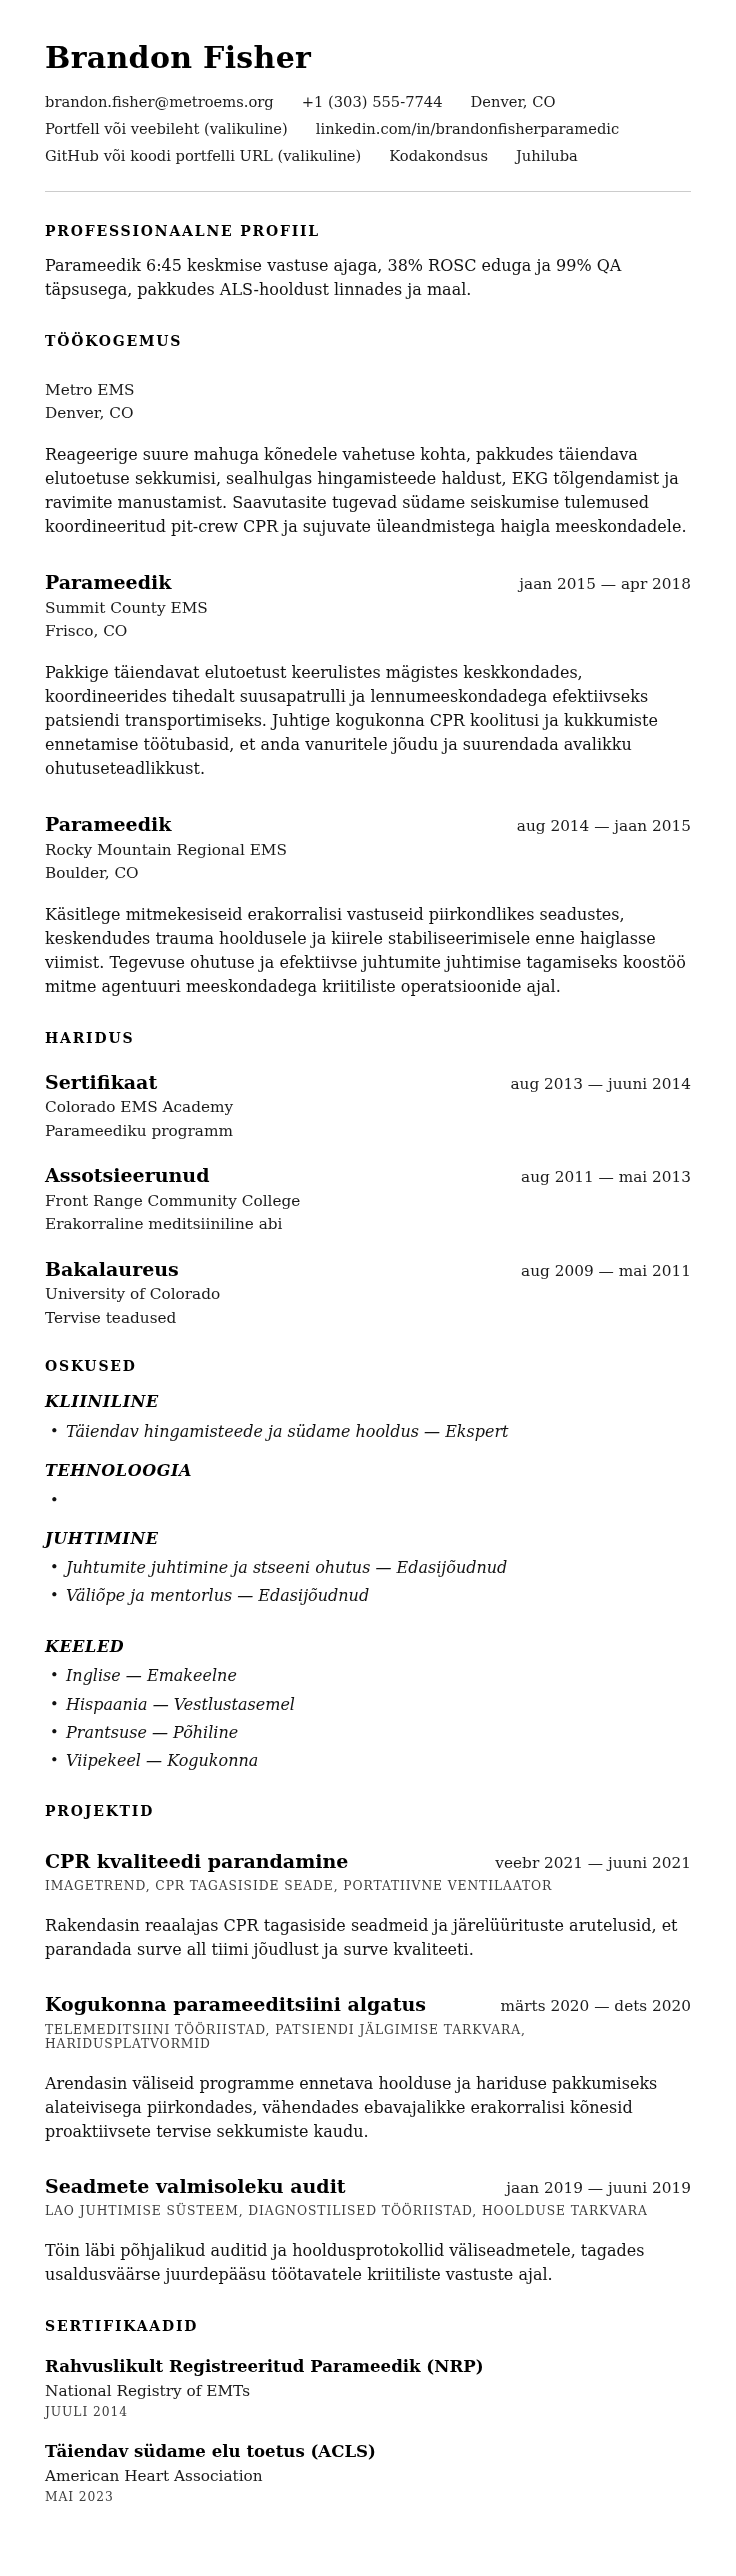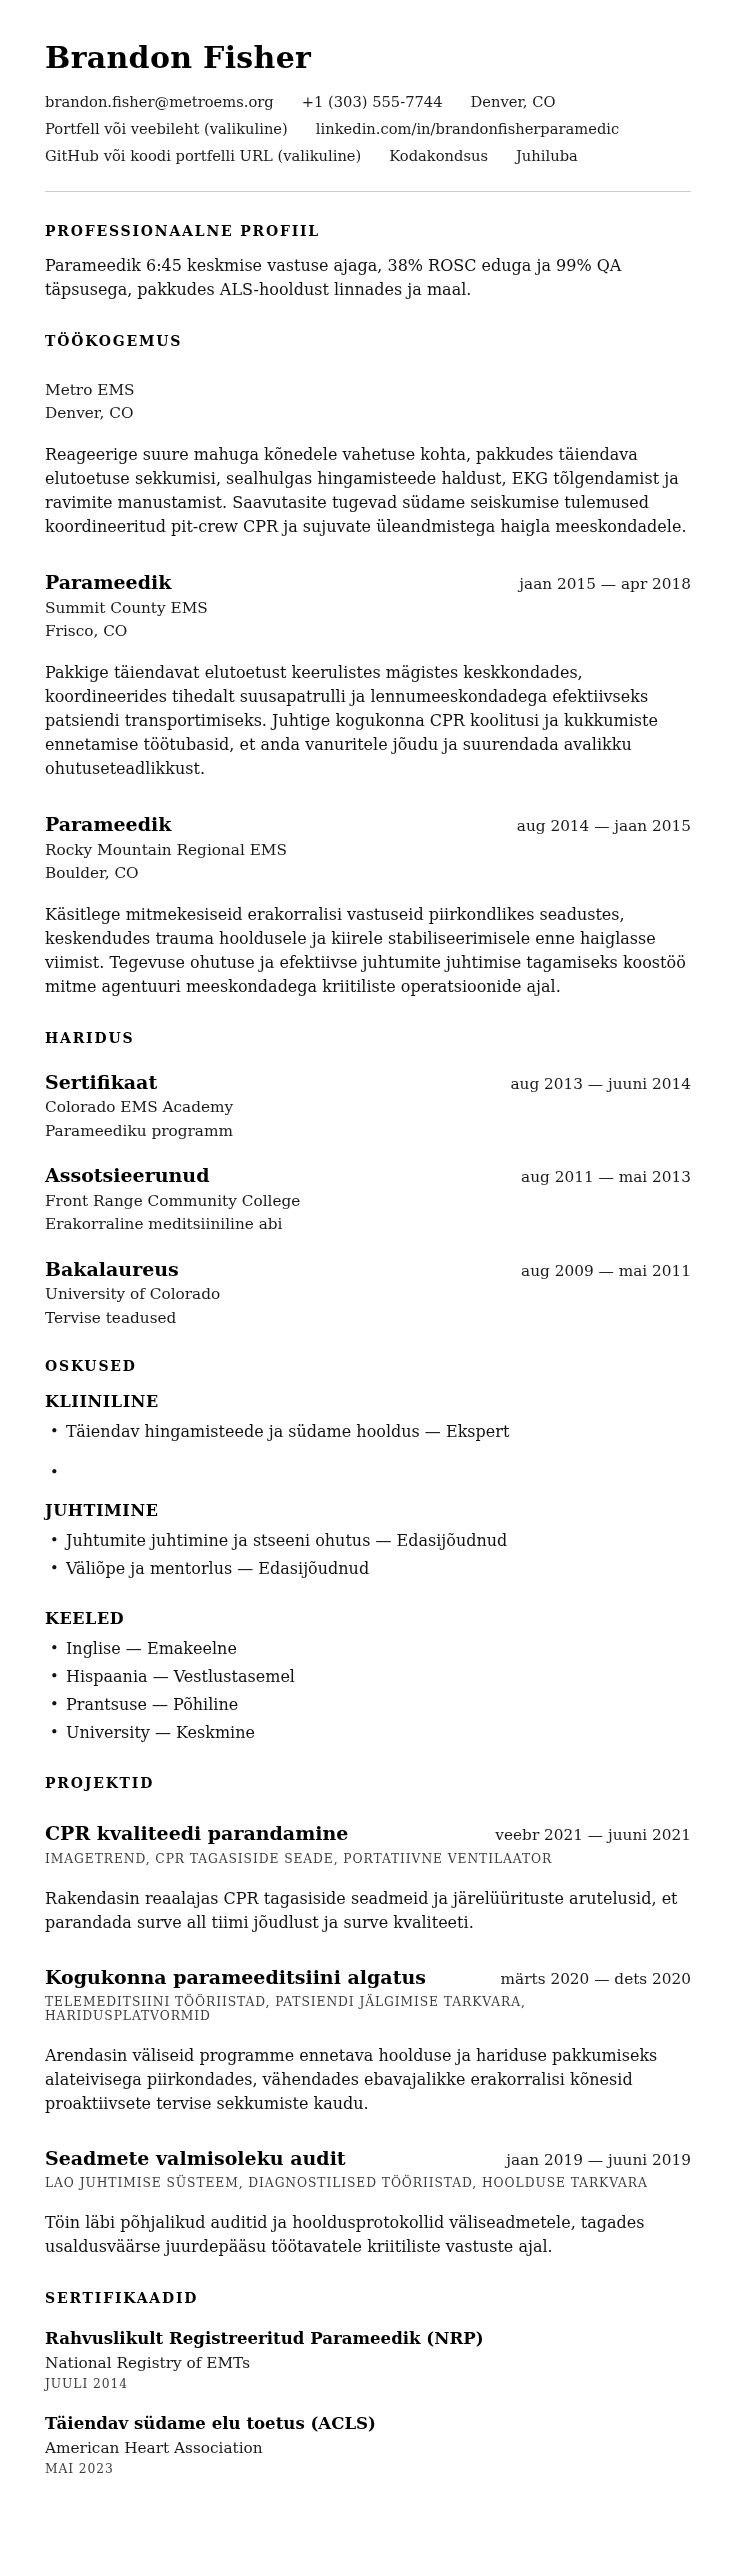--- a/index.html
+++ b/index.html
@@ -78,21 +78,21 @@
   .entry-desc {
     margin-top: 21px;
     font-size: 16px;
     line-height: 1.5;
     color: #111;
   }
   .job { margin-top: 32px; }
   .job:first-of-type { margin-top: 0; }
   .edu { margin-top: 24.5px; }
   .edu:first-of-type { margin-top: 0; }
-  .skill-group { margin-top: 18.4px; }
+  .skill-group { margin-top: 18.4px; font-style: italic; }
   .skill-group:first-of-type { margin-top: 0; }
   .skill-group.spaced { margin-top: 29.5px; }
   .group-heading {
     font-size: 16px;
     font-weight: bold;
     letter-spacing: 0.6px;
     color: #000;
     margin-bottom: 8.6px;
   }
   .bullet-list { }
@@ -239,20 +239,21 @@
       <div class="group-heading">KLIINILINE</div>
       <div class="bullet-list">
         <div class="bullet-item">
           <span class="bullet-dot">•</span>
           <span>Täiendav hingamisteede ja südame hooldus — Ekspert</span>
         </div>
       </div>
     </div>
 
     <div class="skill-group">
+      <div class="group-heading">TEHNOLOOGIA</div>
       <div class="bullet-list">
         <div class="bullet-item">
           <span class="bullet-dot">•</span>
         </div>
       </div>
     </div>
 
     <div class="skill-group">
       <div class="group-heading">JUHTIMINE</div>
       <div class="bullet-list">
@@ -277,21 +278,21 @@
         <div class="bullet-item">
           <span class="bullet-dot">•</span>
           <span>Hispaania — Vestlustasemel</span>
         </div>
         <div class="bullet-item">
           <span class="bullet-dot">•</span>
           <span>Prantsuse — Põhiline</span>
         </div>
         <div class="bullet-item">
           <span class="bullet-dot">•</span>
-          <span>University — Keskmine</span>
+          <span>Viipekeel — Kogukonna</span>
         </div>
       </div>
     </div>
   </div>
 
   <div class="section">
     <div class="section-heading">PROJEKTID</div>
 
     <div class="project">
       <div class="entry-head">

